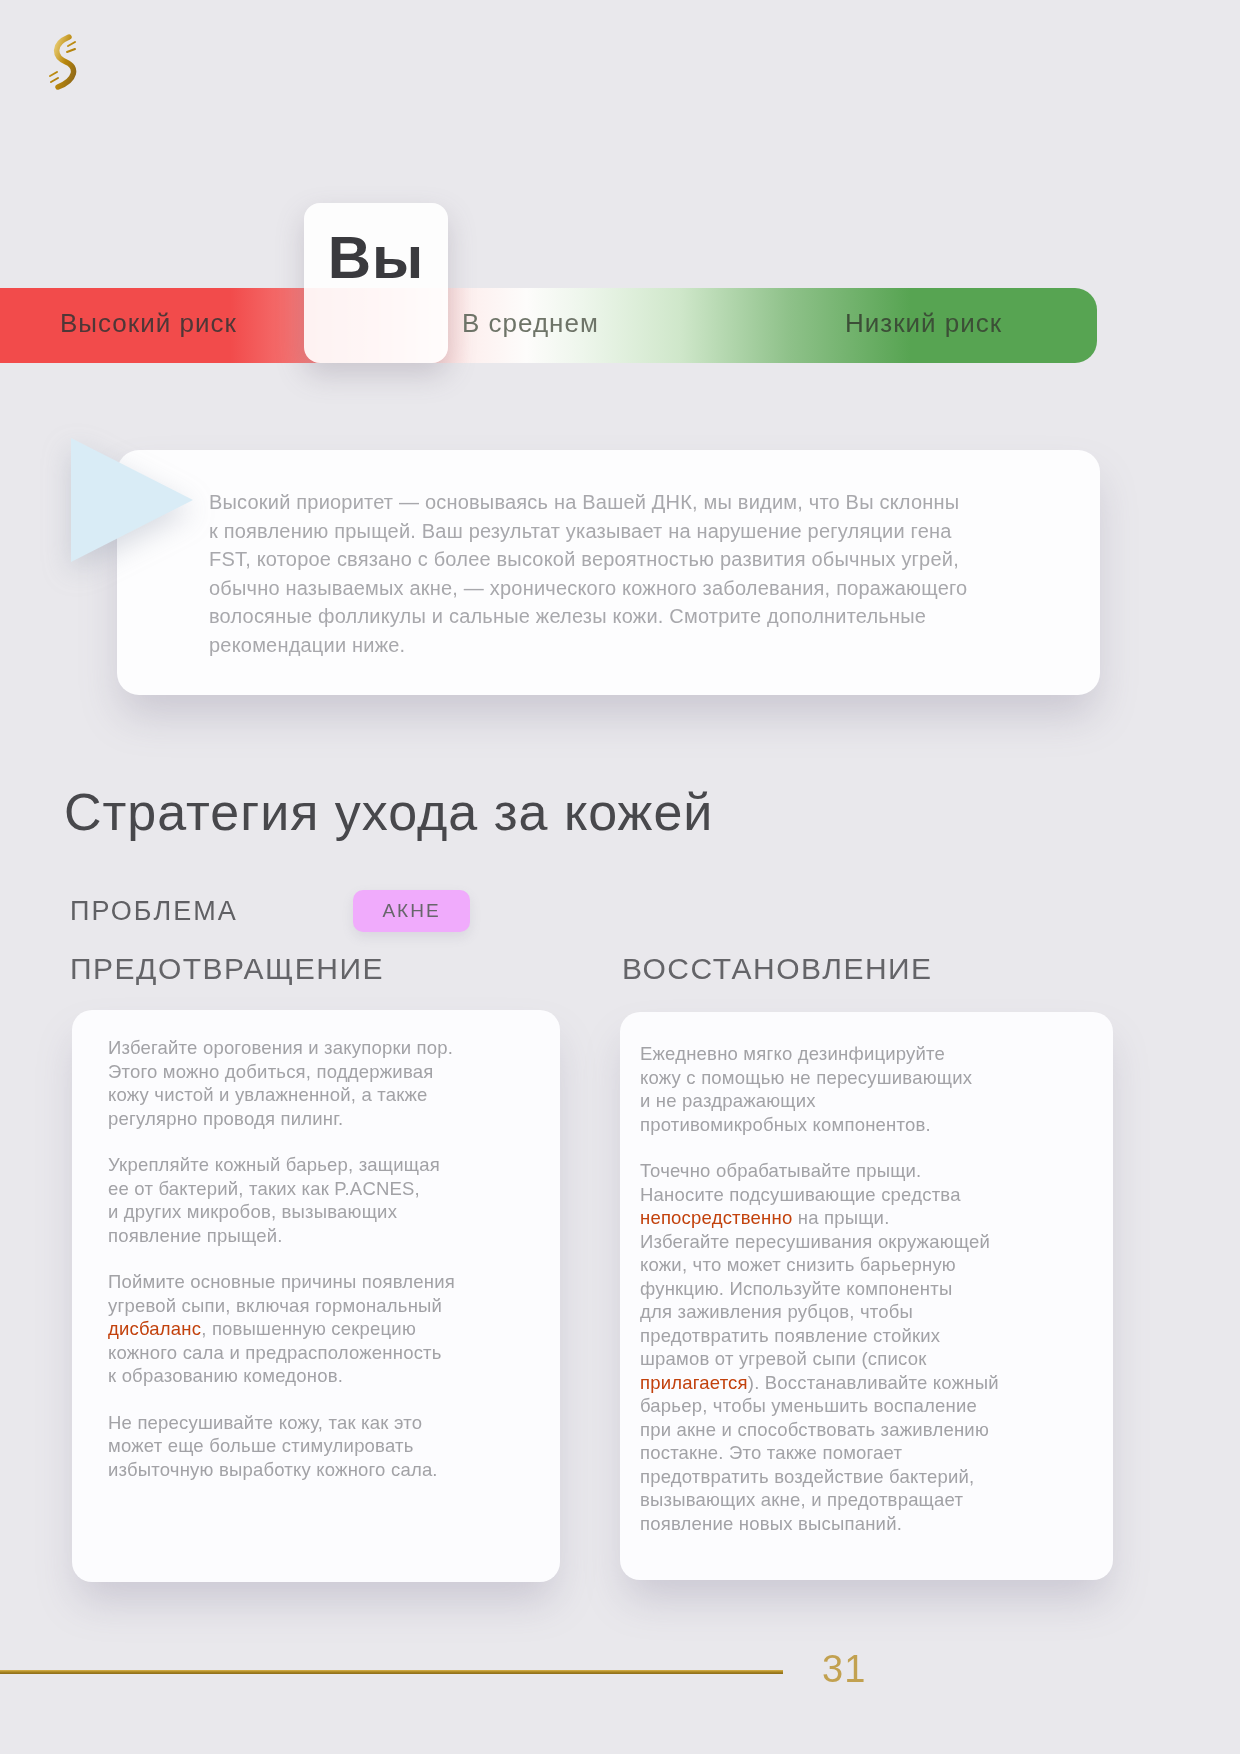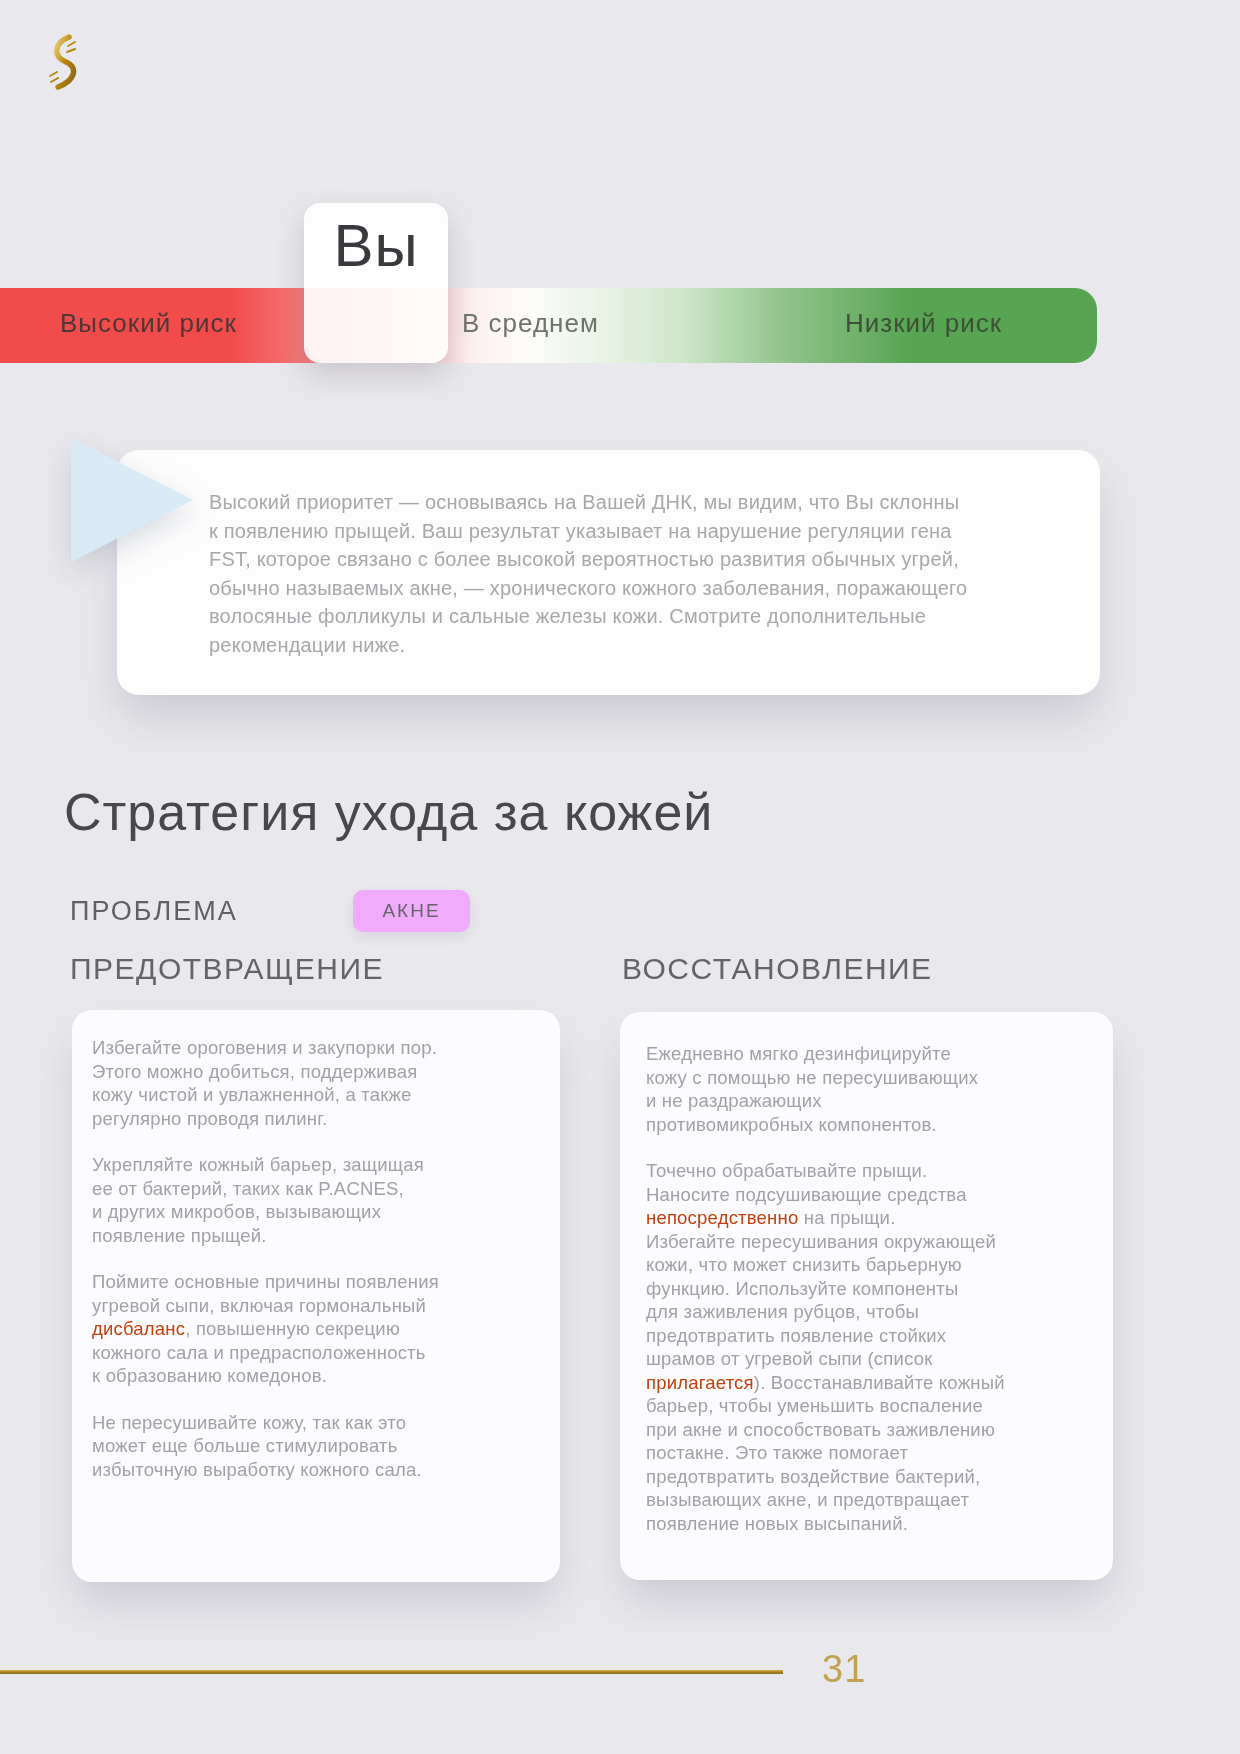--- a/index.html
+++ b/index.html
@@ -32,21 +32,21 @@
   .risk-label.high   { left:60px;  color:#4f3737;text-align:right; }
   .risk-label.medium { left:462px; color:#6e7468; }
   .risk-label.low    { left:845px; color:#3c4f37; }
   .you-marker {
     position:absolute; left:304px; top:203px; width:144px; height:160px;
     background:rgba(255,255,255,0.9); border-radius:16px;
     box-shadow:0 12px 28px rgba(110,100,120,0.25);
     text-align:center;
   }
   .you-marker .you-text {
-    margin-top:8px; font-size:60px; font-weight:400; color:#3a3a3e; letter-spacing:1px;
+    margin-top:20px; font-size:60px; font-weight:700; color:#3a3a3e; letter-spacing:1px;
   }
   
   .callout-card {
     position:absolute; left:117px; top:450px; width:983px; height:245px;
     background:#fdfdfe; border-radius:22px;
     box-shadow:0 24px 40px -4px rgba(125,120,145,0.28);
   }
   .callout-triangle {
     position:absolute; left:71px; top:438px; width:0; height:0;
     border-top:62px solid transparent; border-bottom:62px solid transparent;
@@ -74,22 +74,22 @@
     position:absolute; top:952px;
     font-size:30px; font-weight:300; letter-spacing:1.5px; color:#646468;
   }
   .col-heading.left  { left:70px; }
   .col-heading.right { left:622px; }
   .strategy-card {
     position:absolute; background:#fcfcfe; border-radius:20px;
     box-shadow:0 24px 40px -6px rgba(125,120,148,0.28);
     box-sizing:border-box;
   }
-  .strategy-card.left  { left:72px;  top:1010px; width:488px; height:572px; padding:26px 20px; }
-  .strategy-card.right { left:620px; top:1012px; width:493px; height:568px; padding:30px 26px; }
+  .strategy-card.left  { left:72px;  top:1010px; width:488px; height:572px; padding:26px 36px; }
+  .strategy-card.right { left:620px; top:1012px; width:493px; height:568px; padding:30px 20px; }
   .strategy-card p {
     margin:0 0 23px 0; font-size:18.5px; line-height:23.5px;
     color:#a2a2a6; white-space:pre-line; letter-spacing:0.2px;
   }
   .strategy-card p:last-child { margin-bottom:0; }
   .strategy-card .em { color:#c2410c; }
   
   .footer-line {
     position:absolute; left:0; top:1670px; width:783px; height:4px;
     background:linear-gradient(180deg,#d8b24a 0%,#a5821f 55%,#8c6c1c 100%);

